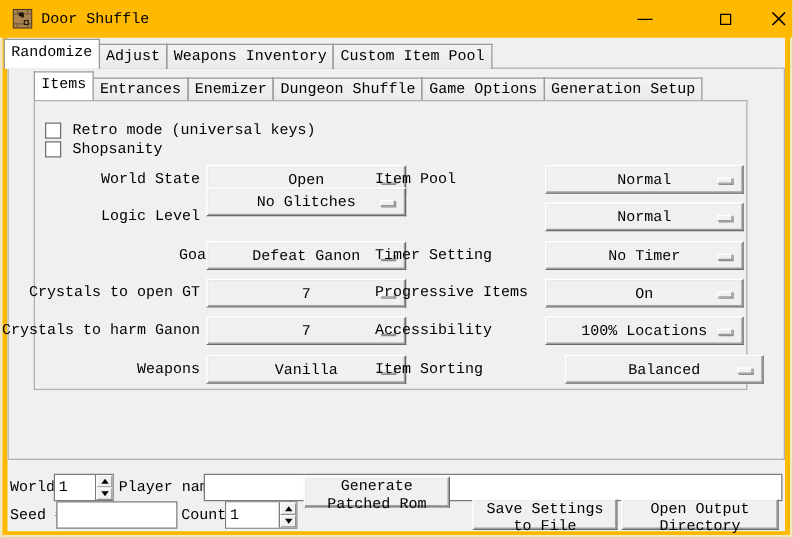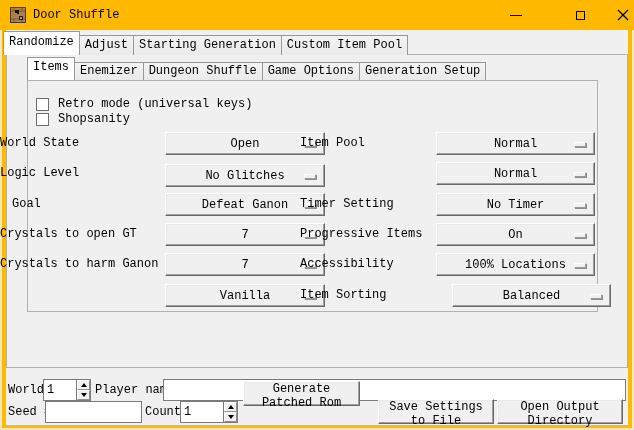--- a/index.html
+++ b/index.html
@@ -49,21 +49,21 @@
     box-shadow:inset -1px -1px 0 #a0a0a0, inset 1px 1px 0 #e9e9e9;
     box-sizing:border-box;
   }
 
   
   .check-row{position:absolute;display:flex;align-items:center;gap:9px;height:16px;z-index:4;}
   .cb{width:13px;height:13px;background:#fff;border:1px solid #6e6e6e;box-sizing:border-box;flex:0 0 auto;}
 
   
   .flabel{position:absolute;height:23px;line-height:23px;z-index:4;}
-  .flabel-l{left:0;width:160px;text-align:left;}
+  .flabel-l{left:0;width:160px;text-align:right;}
   .flabel-r{left:300px;width:130px;text-align:left;}
   .optmenu{position:absolute;height:23px;display:flex;align-items:center;justify-content:center;z-index:4;}
   .optind{position:absolute;right:8px;top:9px;width:12px;height:5px;background:#f0f0f0;
     border:1px solid;border-color:#fff #9a9a9a #9a9a9a #fff;box-shadow:1px 1px 0 #8d8d8d;box-sizing:border-box;}
 
   
   .blabel{position:absolute;height:22px;line-height:22px;z-index:4;}
   .entry{position:absolute;background:#fff;border:1px solid #7a7a7a;box-sizing:border-box;
     font:inherit;padding:0 4px;outline:none;z-index:4;}
   .spin{position:absolute;background:#fff;border:1px solid #7a7a7a;box-sizing:border-box;display:flex;z-index:4;}
@@ -107,27 +107,28 @@
     <span class="ctl ctl-close">
       <svg width="12" height="12" viewBox="0 0 12 12">
           <path d="M1 1 L11 11 M11 1 L1 11" stroke="#000" stroke-width="1.3"></path>
         </svg>
     </span>
   </div>
 
   <div class="tabs tabs-main">
     <div class="tab selected"><span>Randomize</span></div>
     <div class="tab"><span>Adjust</span></div>
-    <div class="tab"><span>Starting Generation</span></div>
+    <div class="tab"><span>Weapons Inventory</span></div>
     <div class="tab"><span>Custom Item Pool</span></div>
   </div>
   <div class="pane pane-outer"></div>
 
   <div class="tabs tabs-sub">
     <div class="tab selected"><span>Items</span></div>
+    <div class="tab"><span>Entrances</span></div>
     <div class="tab"><span>Enemizer</span></div>
     <div class="tab"><span>Dungeon Shuffle</span></div>
     <div class="tab"><span>Game Options</span></div>
     <div class="tab"><span>Generation Setup</span></div>
   </div>
   <div class="pane pane-inner"></div>
 
   <div class="check-row" style="left:36px;top:96px;">
     <span class="cb"></span>
     <span>Retro mode (universal keys)</span>
@@ -136,39 +137,40 @@
     <span class="cb"></span>
     <span>Shopsanity</span>
   </div>
 
   <div class="flabel flabel-l" style="top:132px;">World State</div>
   <div class="optmenu raised" style="left:165px;top:132px;width:160px;">
     <span>Open</span>
     <span class="optind"></span>
   </div>
   <div class="flabel flabel-l" style="top:162px;">Logic Level</div>
-  <div class="optmenu raised" style="left:165px;top:164px;width:160px;text-align:right;">
+  <div class="optmenu raised" style="left:165px;top:150px;width:160px;text-align:right;">
     <span>No Glitches</span>
     <span class="optind"></span>
   </div>
   <div class="flabel flabel-l" style="top:193px;padding-left:12px;">Goal</div>
   <div class="optmenu raised" style="left:165px;top:193px;width:160px;">
     <span>Defeat Ganon</span>
     <span class="optind"></span>
   </div>
   <div class="flabel flabel-l" style="top:223px;">Crystals to open GT</div>
   <div class="optmenu raised" style="left:165px;top:223px;width:160px;">
     <span>7</span>
     <span class="optind"></span>
   </div>
   <div class="flabel flabel-l" style="top:253px;">Crystals to harm Ganon</div>
   <div class="optmenu raised" style="left:165px;top:253px;width:160px;">
     <span>7</span>
     <span class="optind"></span>
   </div>
+  <div class="flabel flabel-l" style="top:284px;">Weapons</div>
   <div class="optmenu raised" style="left:165px;top:284px;width:160px;">
     <span>Vanilla</span>
     <span class="optind"></span>
   </div>
 
   <div class="flabel flabel-r" style="top:132px;">Item Pool</div>
   <div class="optmenu raised" style="left:436px;top:132px;width:159px;">
     <span>Normal</span>
     <span class="optind"></span>
   </div>

